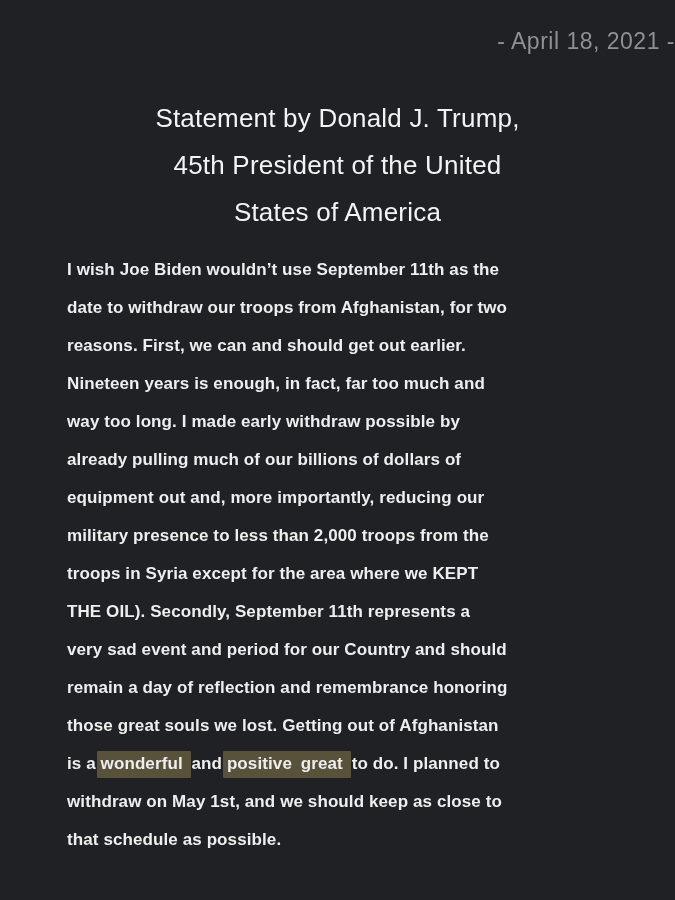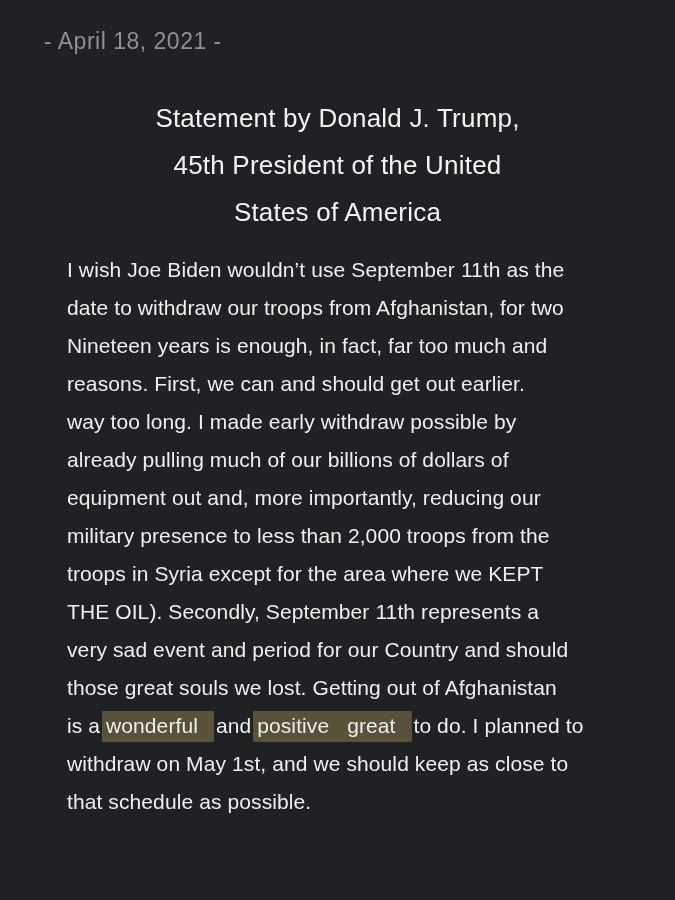--- a/index.html
+++ b/index.html
@@ -13,77 +13,79 @@
     font-family: "Liberation Sans", sans-serif;
     overflow: hidden;
   }
   .page {
     width: 675px;
     height: 900px;
     position: relative;
   }
   .date-line {
     padding-top: 27px;
-    text-align: left;
+    text-align: right;
     color: var(--date-text, #8d9095);
     font-size: 23px;
     line-height: 28px;
     letter-spacing: 0.5px;
     padding-left: 44px;
   }
   .title-block {
     margin-top: 40px;
     text-align: center;
     color: var(--title-text, #f3f3f3);
     font-size: 26px;
     line-height: 47px;
     font-weight: 400;
     letter-spacing: 0.2px;
   }
   .body-block {
     margin-top: 15px;
     margin-left: 67px;
     width: 545px;
     color: var(--body-text, #eeeeee);
-    font-size: 21px;
+    font-size: 17px;
     line-height: 38px;
     letter-spacing: 0.1px;
+    font-weight: bold;
   }
   .body-line {
     white-space: nowrap;
   }
   .hl {
     background: var(--highlight, #59523a);
-    padding: 3px 16px 5px 4px;
+    padding: 3px 8px 5px 4px;
     margin: 8px -4px;
     border-radius: 1px;
   }
 </style>
 </head>
 <body>
 
 <div class="page">
   <div class="date-line">- April 18, 2021 -</div>
 
   <div class="title-block">
       <div class="title-line">Statement by Donald J. Trump,</div>
       <div class="title-line">45th President of the United</div>
       <div class="title-line">States of America</div>
     </div>
 
   <div class="body-block">
       <div class="body-line"><span>I wish Joe Biden wouldn’t use September 11th as the</span></div>
       <div class="body-line"><span>date to withdraw our troops from Afghanistan, for two</span></div>
+      <div class="body-line"><span>reasons. First, we can and should get out earlier.</span></div>
       <div class="body-line"><span>Nineteen years is enough, in fact, far too much and</span></div>
-      <div class="body-line"><span>reasons. First, we can and should get out earlier.</span></div>
       <div class="body-line"><span>way too long. I made early withdraw possible by</span></div>
       <div class="body-line"><span>already pulling much of our billions of dollars of</span></div>
       <div class="body-line"><span>equipment out and, more importantly, reducing our</span></div>
       <div class="body-line"><span>military presence to less than 2,000 troops from the</span></div>
       <div class="body-line"><span>troops in Syria except for the area where we KEPT</span></div>
       <div class="body-line"><span>THE OIL). Secondly, September 11th represents a</span></div>
       <div class="body-line"><span>very sad event and period for our Country and should</span></div>
+      <div class="body-line"><span>remain a day of reflection and remembrance honoring</span></div>
       <div class="body-line"><span>those great souls we lost. Getting out of Afghanistan</span></div>
       <div class="body-line"><span>is a </span><span class="hl">wonderful</span><span> and </span><span class="hl">positive</span><span> </span><span class="hl">great</span><span> to do. I planned to</span></div>
       <div class="body-line"><span>withdraw on May 1st, and we should keep as close to</span></div>
       <div class="body-line"><span>that schedule as possible.</span></div>
     </div>
 </div>
 
 </body></html>

